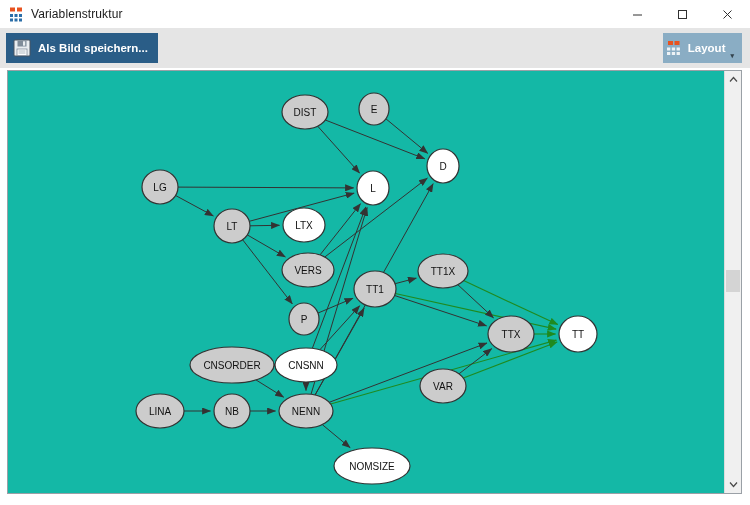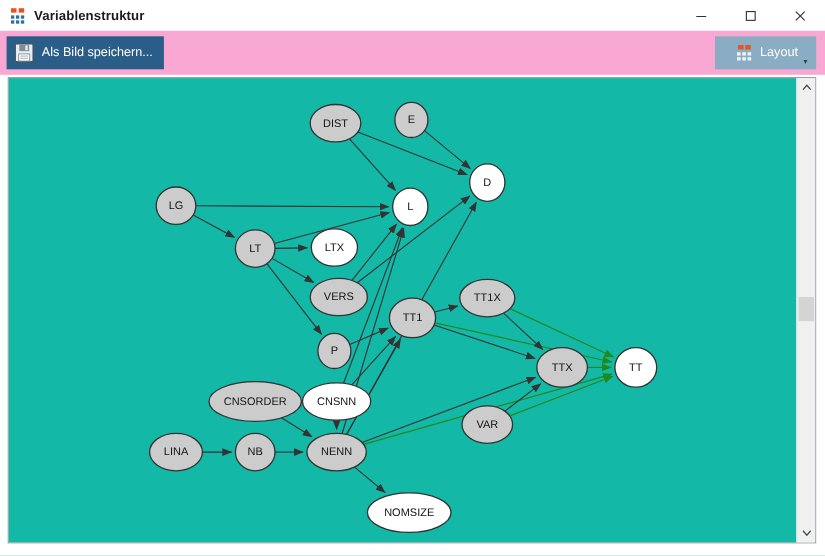--- a/index.html
+++ b/index.html
@@ -28,21 +28,20 @@
     width: 16px;
     height: 16px;
     margin-left: 8px;
     margin-right: 7px;
     flex: 0 0 auto;
   }
   .title-text {
     font-size: 12px;
     color: #1a1a1a;
     letter-spacing: 0.1px;
-    font-weight: bold;
   }
   .winbtns {
     position: absolute;
     right: 0;
     top: 0;
     height: 28px;
     display: flex;
   }
   .winbtn {
     width: 45px;
@@ -51,25 +50,26 @@
     align-items: center;
     justify-content: center;
     font-size: 12px;
     color: #303030;
     cursor: default;
   }
 
   
   .toolbar {
     height: 40px;
-    background: #f9a8d4;
+    background: #e5e5e5;
     position: relative;
     display: flex;
     align-items: center;
     padding-left: 6px;
+    font-weight: bold;
   }
   .tbtn {
     height: 30px;
     display: flex;
     align-items: center;
     padding: 0 10px 0 6px;
     margin-right: 3px;
     border: none;
     cursor: default;
     font-size: 11.5px;
@@ -86,21 +86,21 @@
     display: block;
   }
   .tbtn-right {
     position: absolute;
     right: 8px;
     top: 5px;
     height: 30px;
     background: #8aadc4;
     display: flex;
     align-items: center;
-    padding: 0 8px 0 18px;
+    padding: 0 8px 0 2px;
     font-size: 11.5px;
     color: #ffffff;
     cursor: default;
   }
   .tbtn-right .glyph { width: 18px; height: 18px; margin-right: 5px; }
   .tbtn-right .caret {
     font-size: 7px;
     margin-left: 5px;
     align-self: flex-end;
     margin-bottom: 3px;

